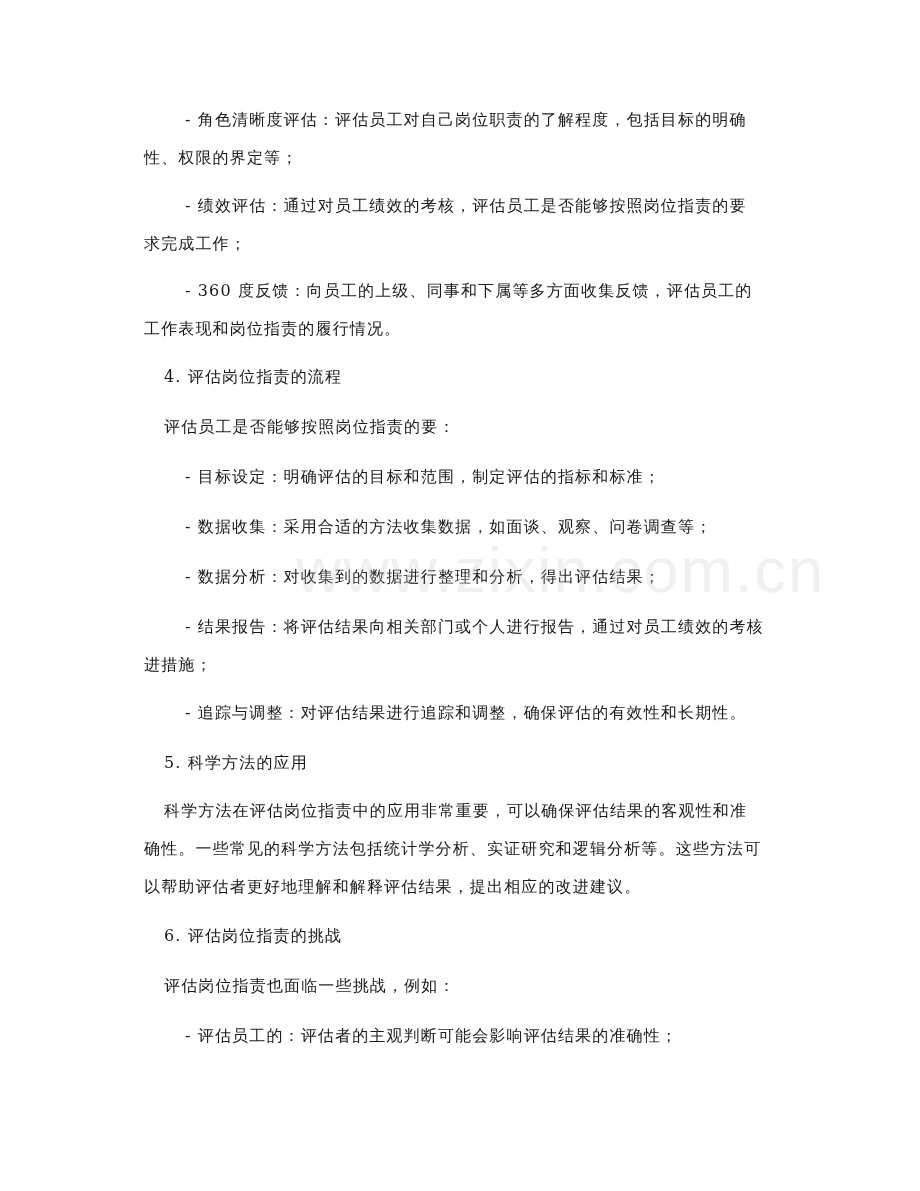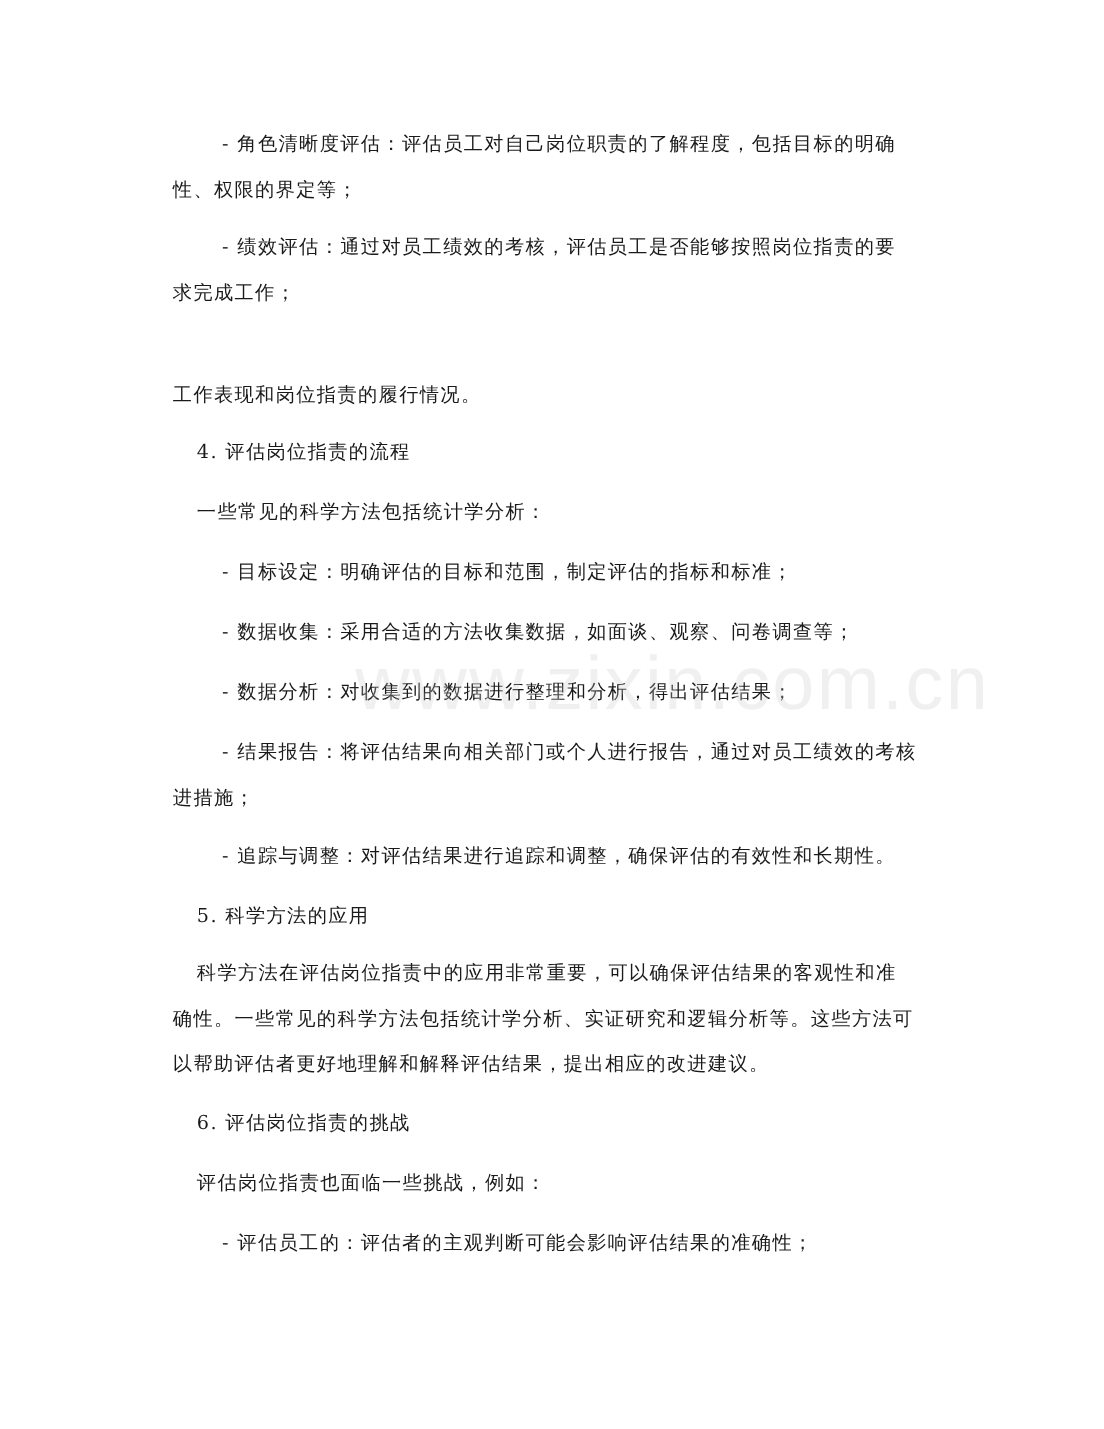--- a/index.html
+++ b/index.html
@@ -21,25 +21,26 @@
 </head>
 <body>
 
 <div class="page">
   <div class="line" style="left:185px;top:110px">- 角色清晰度评估：评估员工对自己岗位职责的了解程度，包括目标的明确</div>
   <div class="line" style="left:144px;top:148px">性、权限的界定等；</div>
 
   <div class="line" style="left:185px;top:196px">- 绩效评估：通过对员工绩效的考核，评估员工是否能够按照岗位指责的要</div>
   <div class="line" style="left:144px;top:234px">求完成工作；</div>
 
+  <div class="line" style="left:185px;top:281px">- 360 度反馈：向员工的上级、同事和下属等多方面收集反馈，评估员工的</div>
   <div class="line" style="left:144px;top:319px">工作表现和岗位指责的履行情况。</div>
 
   <div class="line" style="left:164px;top:367px">4. 评估岗位指责的流程</div>
 
-  <div class="line" style="left:164px;top:417px">一些常见的科学方法包括统计学分析：</div>
+  <div class="line" style="left:164px;top:417px">评估员工是否能够按照岗位指责的要：</div>
 
   <div class="line" style="left:185px;top:467px">- 目标设定：明确评估的目标和范围，制定评估的指标和标准；</div>
   <div class="line" style="left:185px;top:517px">- 数据收集：采用合适的方法收集数据，如面谈、观察、问卷调查等；</div>
   <div class="line" style="left:185px;top:567px">- 数据分析：对收集到的数据进行整理和分析，得出评估结果；</div>
 
   <div class="line" style="left:185px;top:617px">- 结果报告：将评估结果向相关部门或个人进行报告，通过对员工绩效的考核</div>
   <div class="line" style="left:144px;top:655px">进措施；</div>
 
   <div class="line" style="left:185px;top:703px">- 追踪与调整：对评估结果进行追踪和调整，确保评估的有效性和长期性。</div>
 

